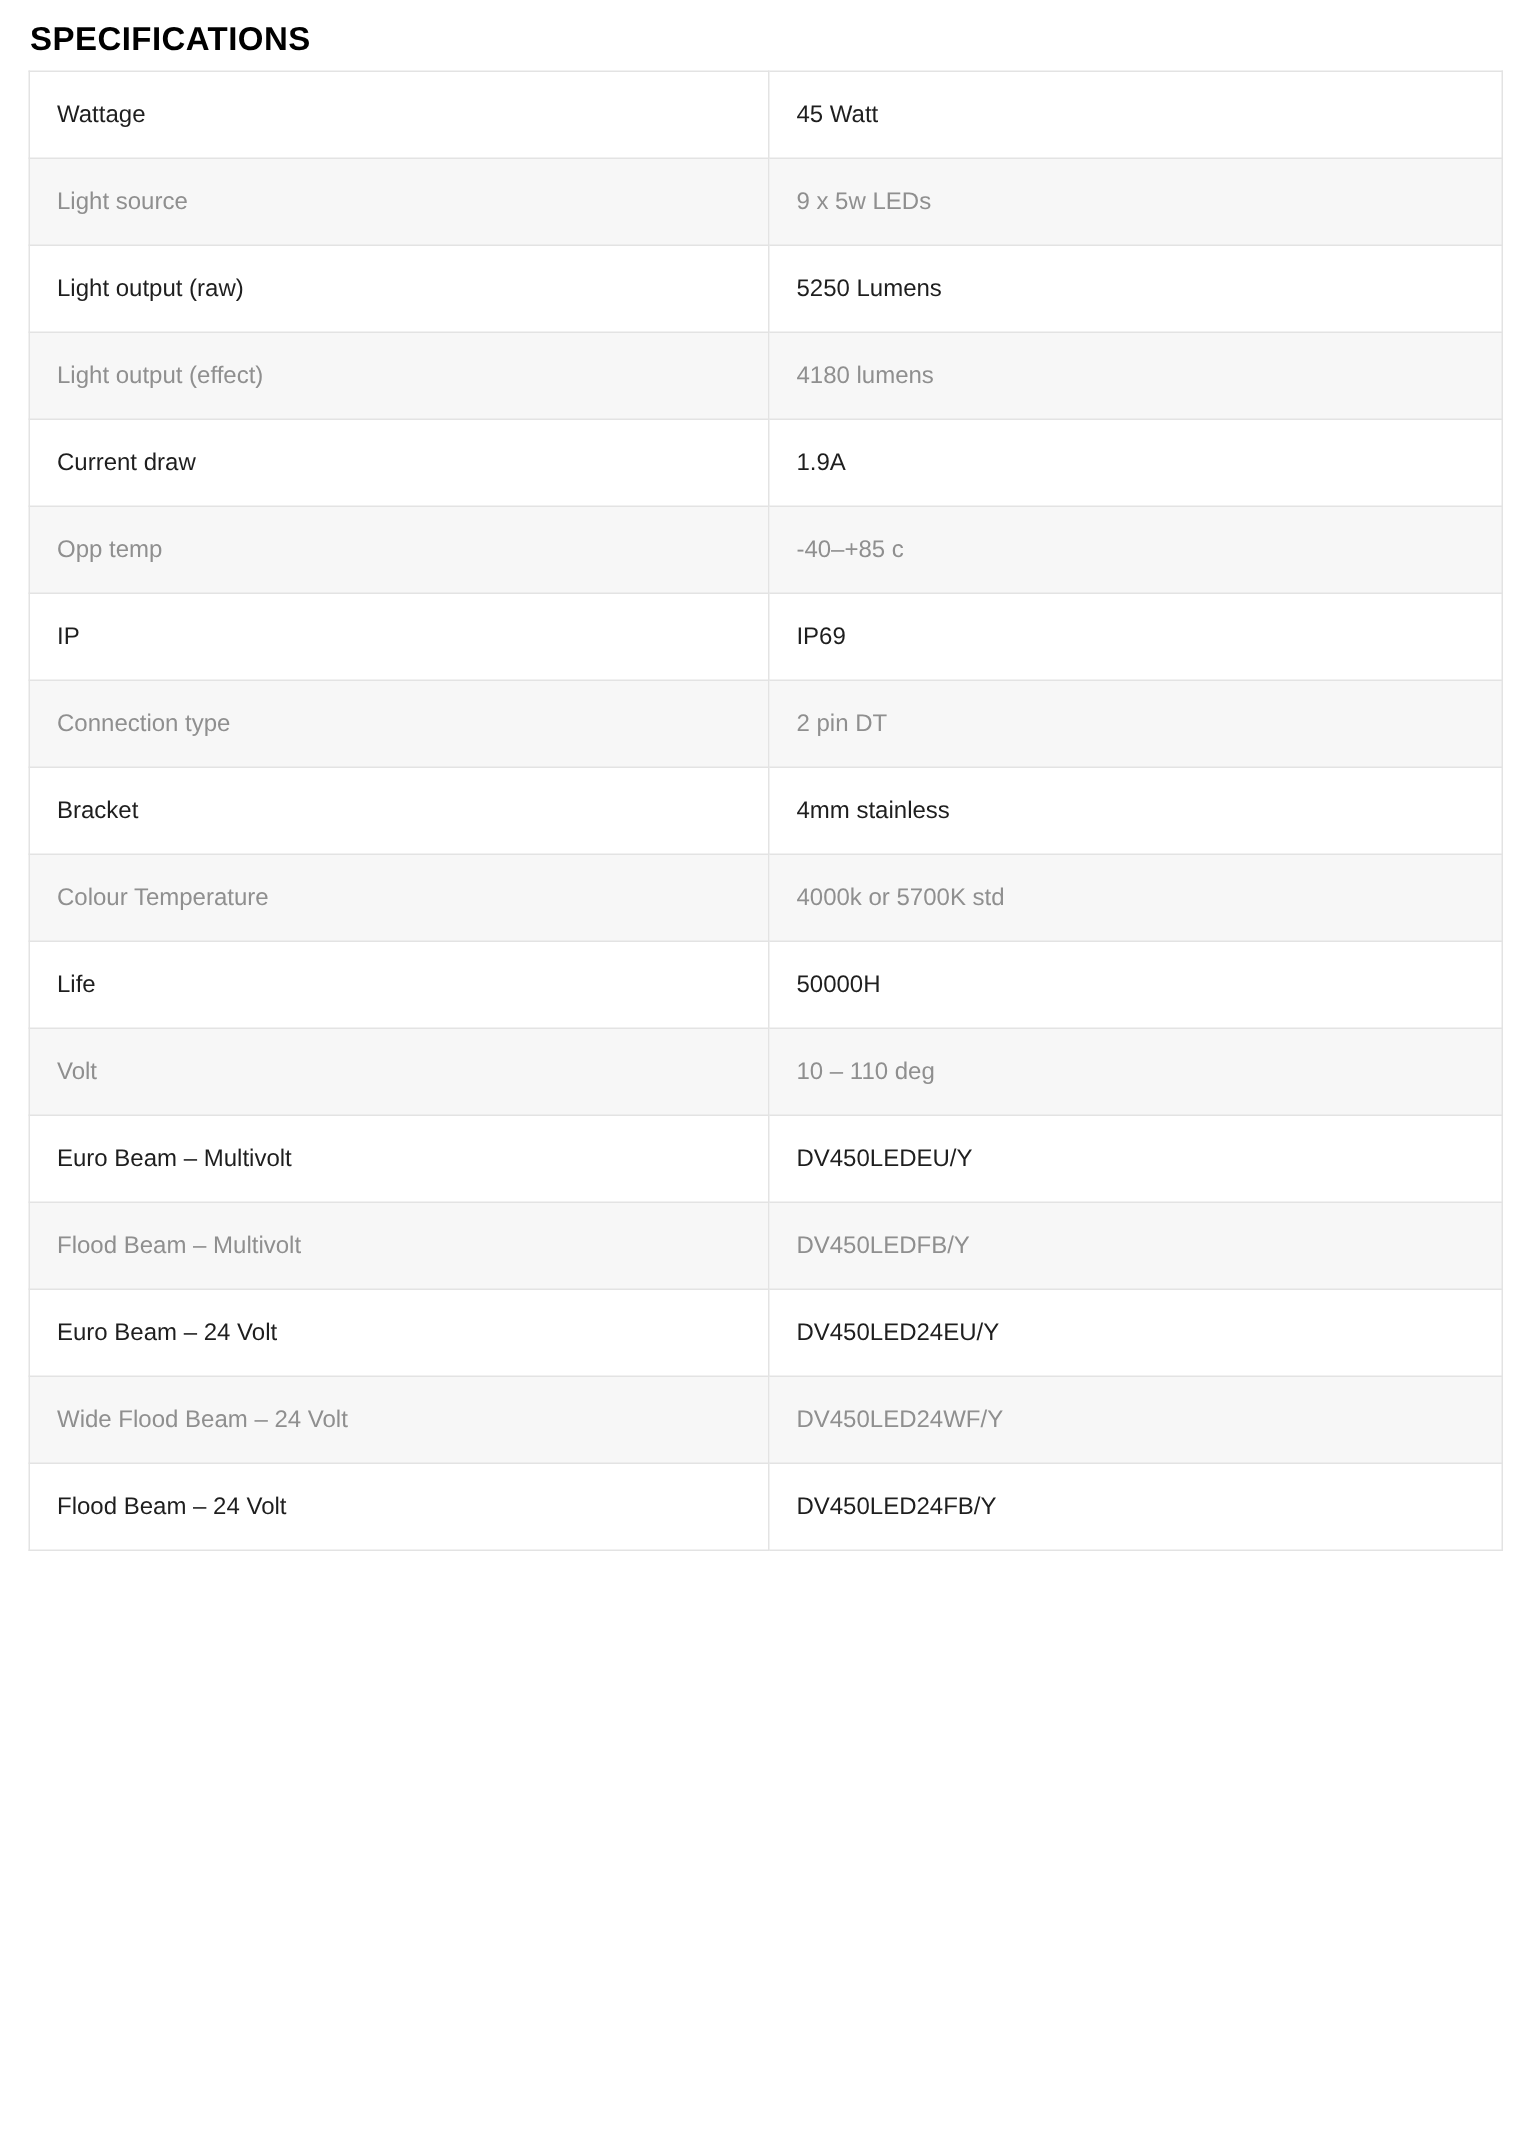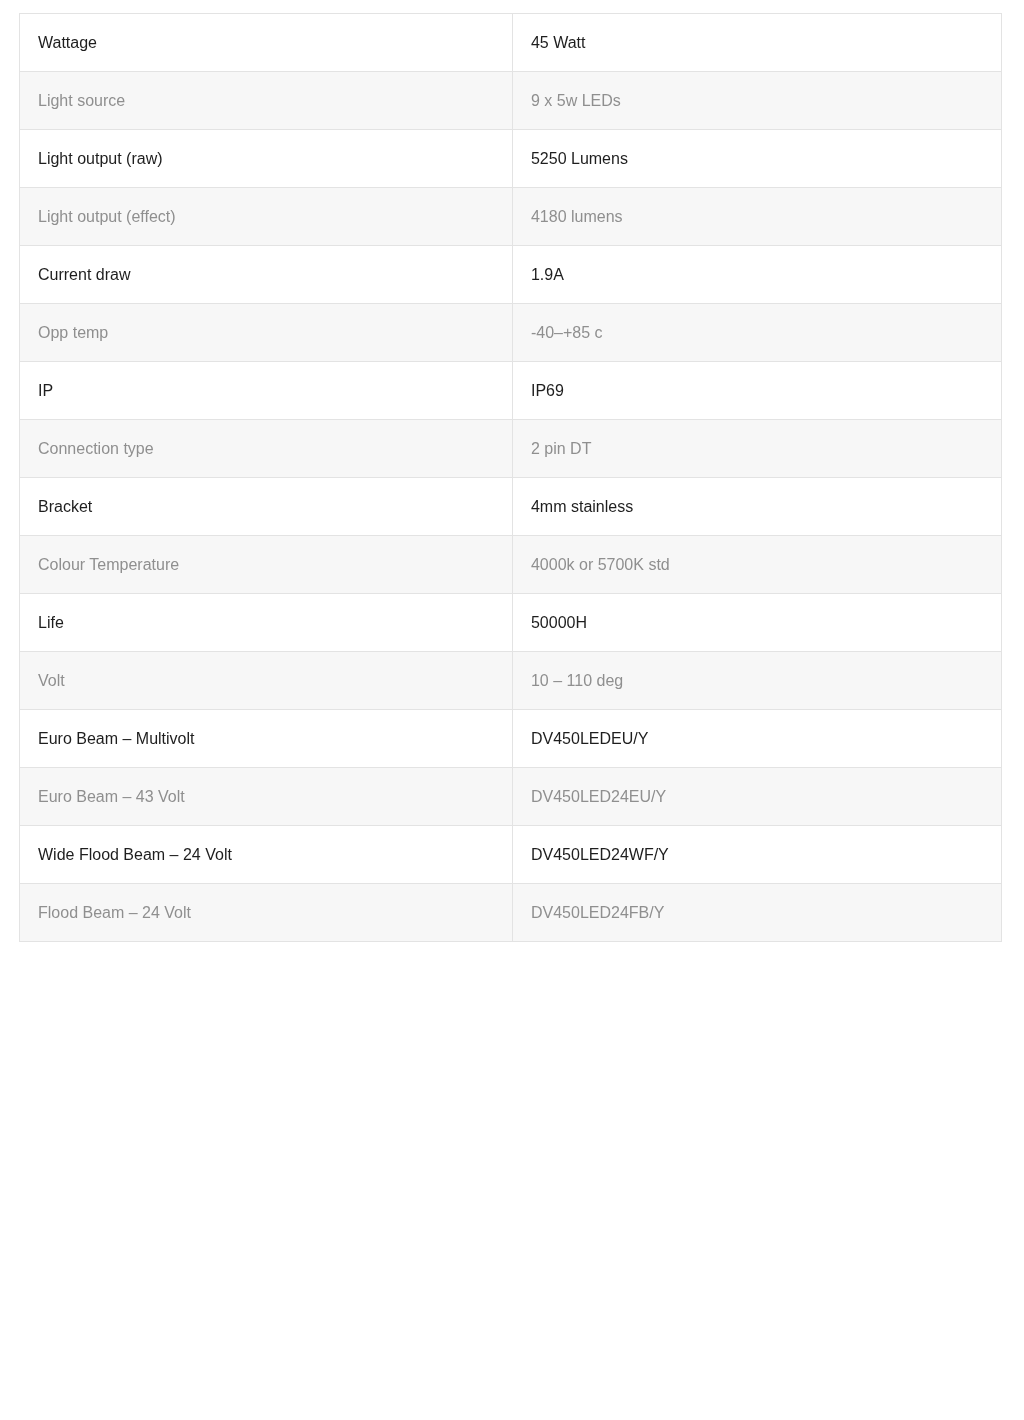--- a/index.html
+++ b/index.html
@@ -57,20 +57,21 @@
     background: var(--row-alt-background, #f7f7f7);
   }
   tr.spec-row:nth-child(even) td {
     color: var(--text-muted, #8f8f8f);
   }
 </style>
 </head>
 <body>
 
 <main class="page">
+  <h1 class="page-title">SPECIFICATIONS</h1>
   <table class="spec-table">
     <colgroup>
       <col style="width:50.2%">
       <col style="width:49.8%">
     </colgroup>
     <tbody>
   <tr class="spec-row">
     <td class="spec-label">Wattage</td>
     <td class="spec-value">45 Watt</td>
   </tr>
@@ -134,23 +135,27 @@
   </tr>
 
 
 
   <tr class="spec-row">
     <td class="spec-label">Euro Beam – Multivolt</td>
     <td class="spec-value">DV450LEDEU/Y</td>
   </tr>
 
 
+  <tr class="spec-row">
+    <td class="spec-label">Flood Beam – Multivolt</td>
+    <td class="spec-value">DV450LEDFB/Y</td>
+  </tr>
 
   <tr class="spec-row">
-    <td class="spec-label">Euro Beam – 43 Volt</td>
+    <td class="spec-label">Euro Beam – 24 Volt</td>
     <td class="spec-value">DV450LED24EU/Y</td>
   </tr>
 
   <tr class="spec-row">
     <td class="spec-label">Wide Flood Beam – 24 Volt</td>
     <td class="spec-value">DV450LED24WF/Y</td>
   </tr>
 
   <tr class="spec-row">
     <td class="spec-label">Flood Beam – 24 Volt</td>

